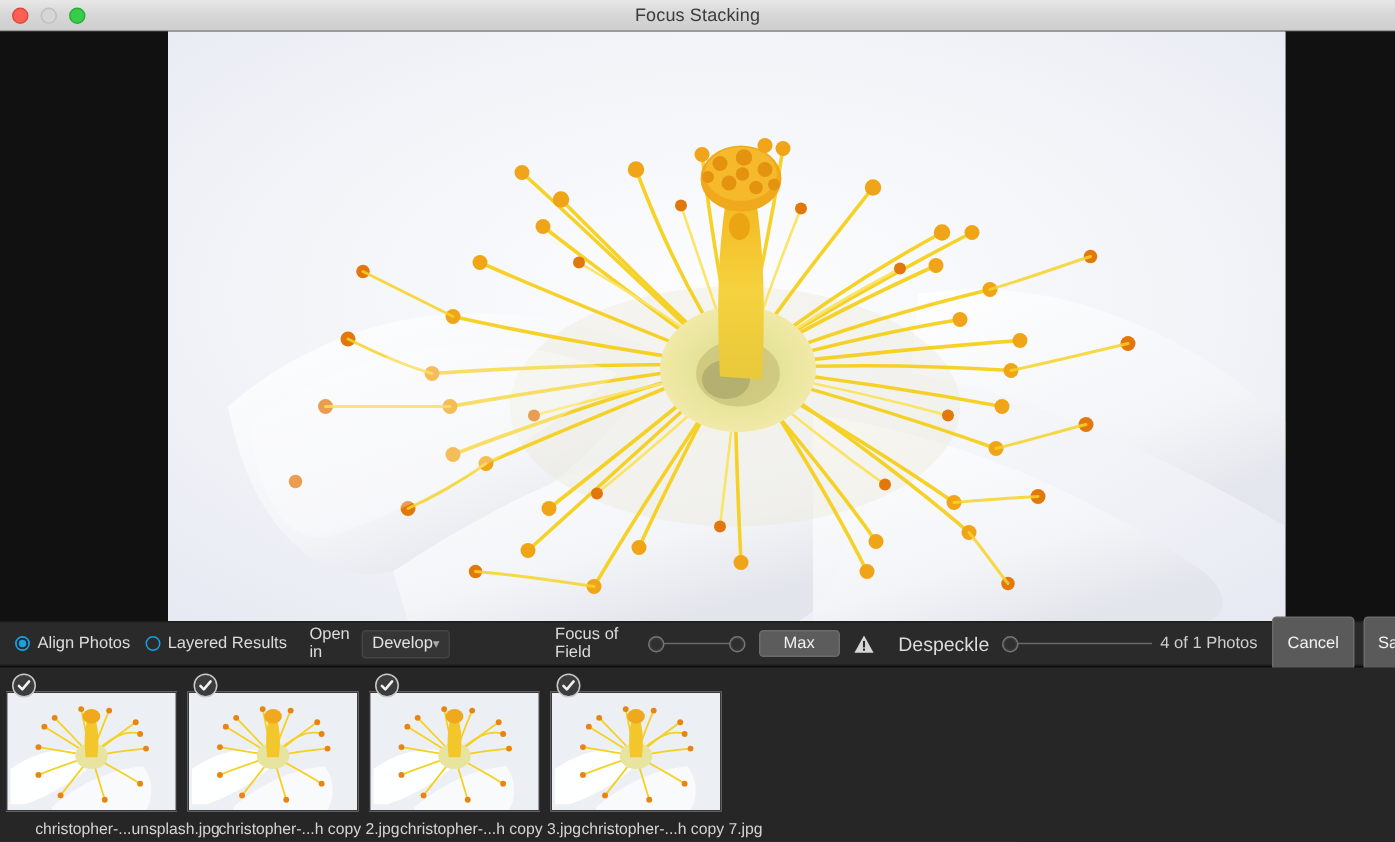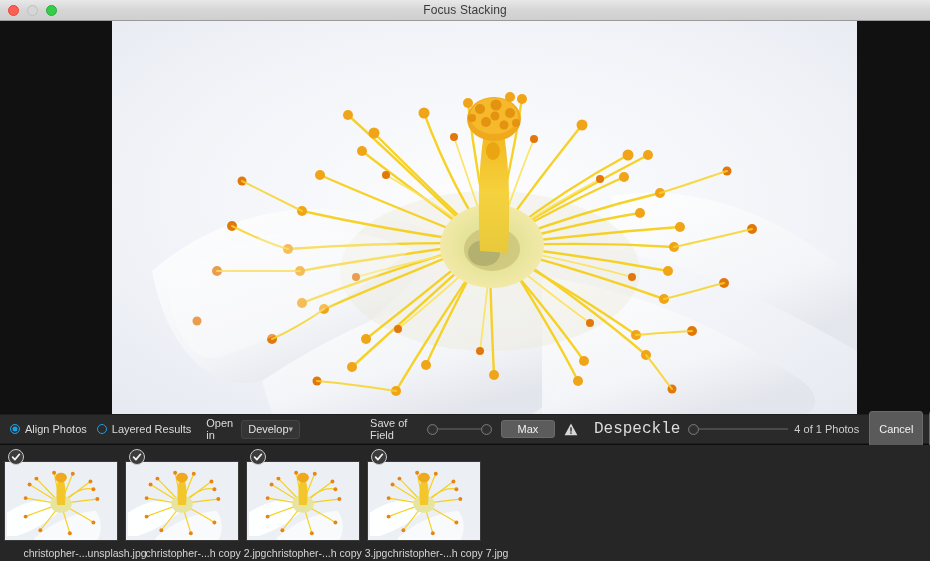--- a/index.html
+++ b/index.html
@@ -117,21 +117,21 @@
     background: #5c5c5c;
     border: 1px solid #6b6b6b;
     border-radius: 3px;
     display: flex; align-items: center; justify-content: center;
     padding: 0 18px;
     font-size: 11px; color: #f0f0f0;
   }
   .warn-icon { margin-left: 9px; display: flex; align-items: center; }
 
   .despeckle-group { display: flex; align-items: center; margin-left: 16px; }
-  .despeckle-label { font-size: 16px; color: #dcdcdc; margin-right: 8px; font-family: Liberation Mono, monospace; }
+  .despeckle-label { font-size: 13px; color: #dcdcdc; margin-right: 8px; }
 
   .spacer { flex: 1 1 auto; }
 
   .count-text { font-size: 11px; color: #cfcfcf; margin-right: 10px; white-space: nowrap; }
   .btn {
     height: 36px; border-radius: 3px;
     background: #5a5a5a;
     border: 1px solid #6a6a6a;
     display: flex; align-items: center; justify-content: center;
     padding: 0 9px;
@@ -388,21 +388,21 @@
     </div>
 
     <span class="openin-label">Open in</span>
 
     <div class="select">
       <span>Develop</span>
       <span class="chev">▾</span>
     </div>
 
     <div class="dof-group">
-      <span class="dof-label">Save of Field</span>
+      <span class="dof-label">Focus of Field</span>
       <div class="slider dual">
         <span class="track"></span>
         <span class="knob"></span>
         <span class="knob"></span>
       </div>
       <div class="max-btn">Max</div>
       <span class="warn-icon">
         <svg width="14" height="13" viewBox="0 0 14 13" xmlns="http://www.w3.org/2000/svg">
           <path d="M7 0.6 L13.4 12.2 L0.6 12.2 Z" fill="#d7d7d7"></path>
           <rect x="6.3" y="4.3" width="1.4" height="4.3" fill="#2a2a2a"></rect>

